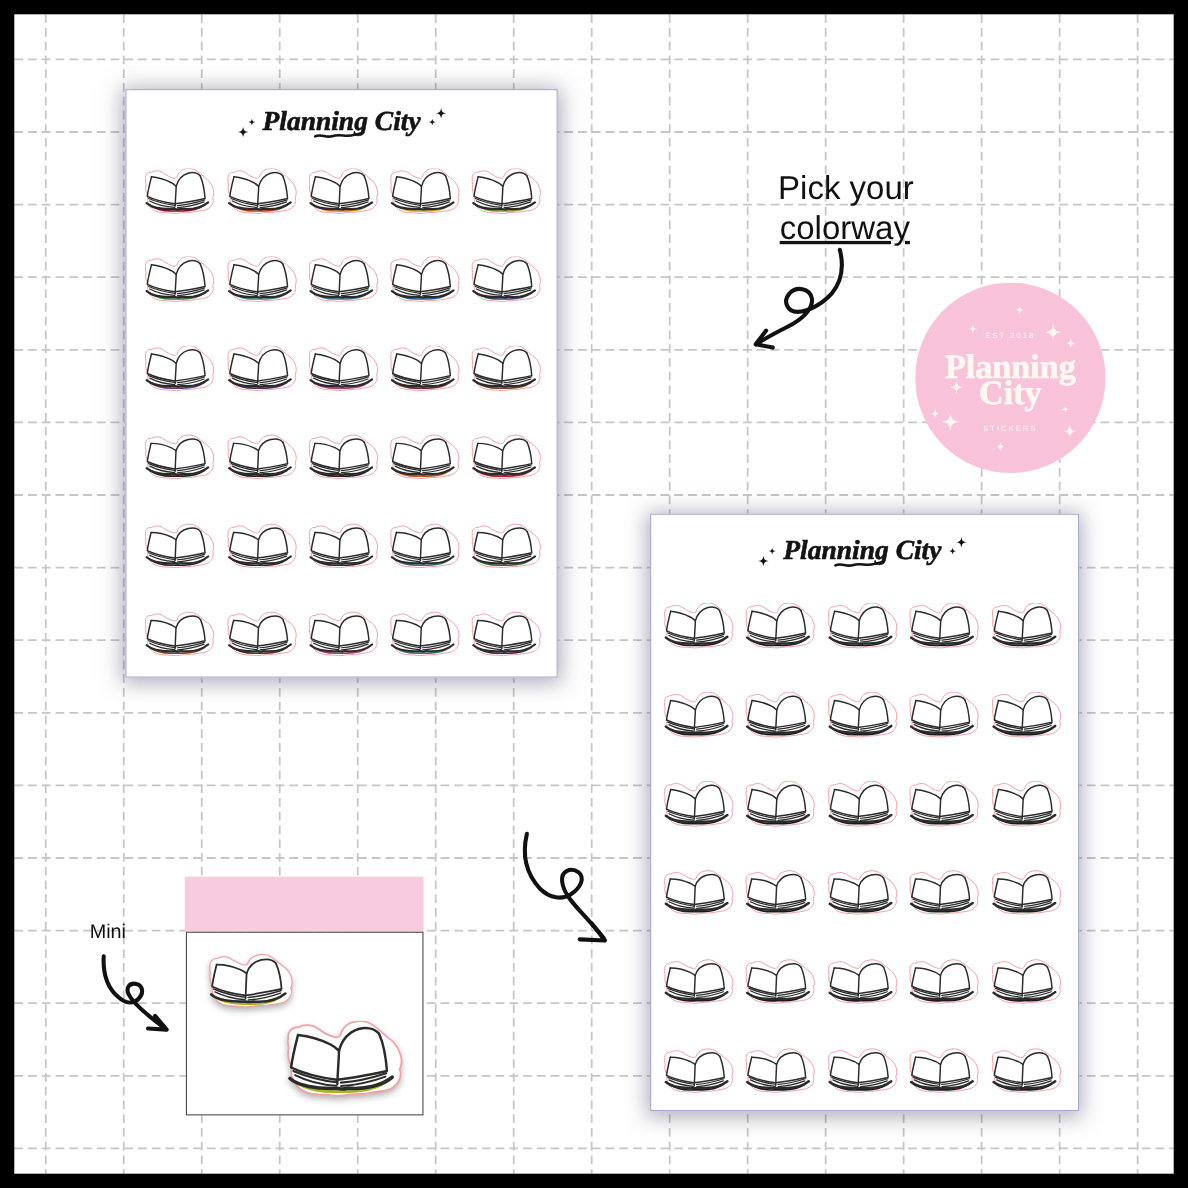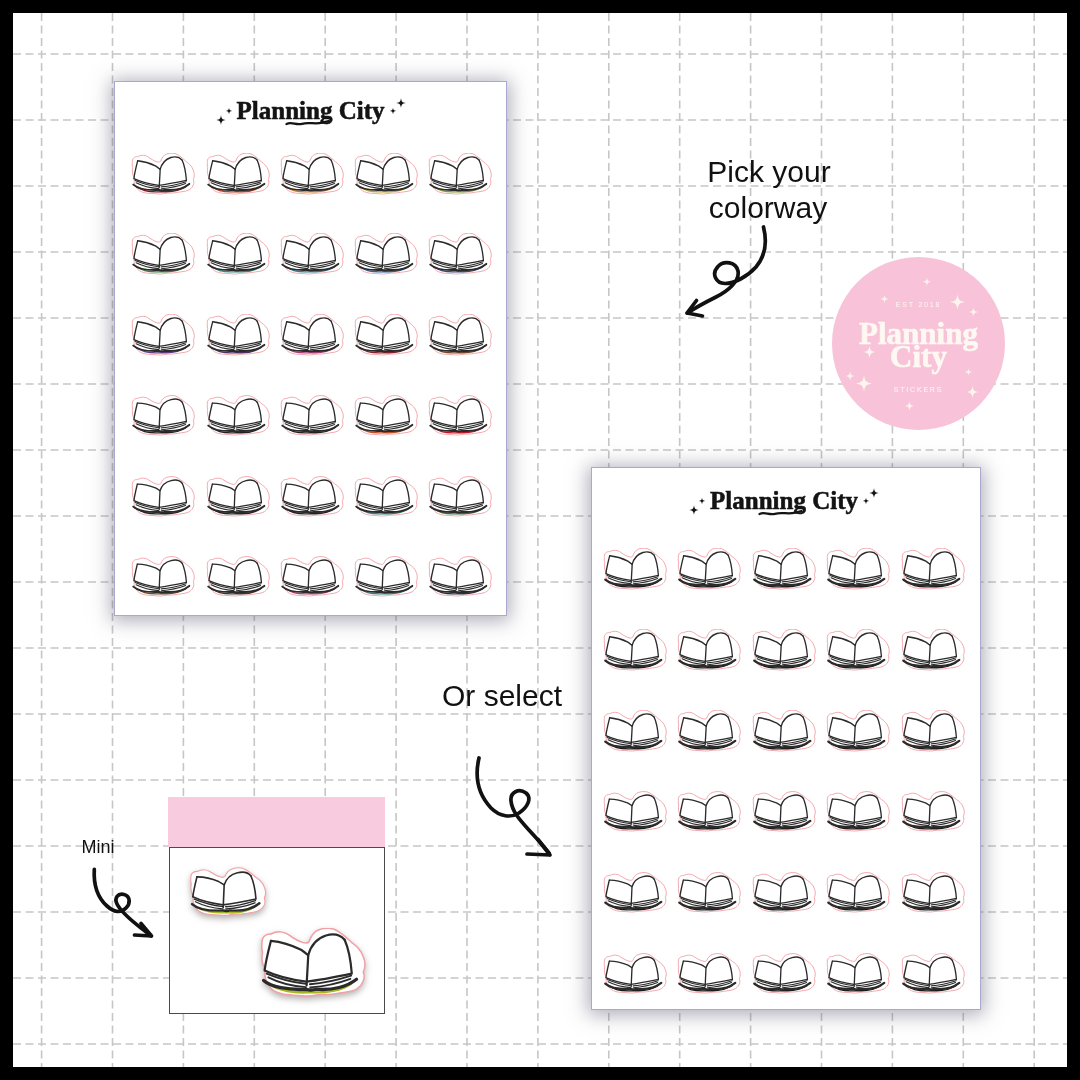--- a/index.html
+++ b/index.html
@@ -11,21 +11,21 @@
 .sheet{position:absolute;background:#fff;border:1px solid #a9a8ce;
   box-shadow:0 2px 18px 3px rgba(95,92,118,0.5);}
 .book{position:absolute;}
 .blob{fill:#fff;stroke:#f2a0a6;stroke-width:1.05;}
 .ink{fill:none;stroke:#2b2b2b;stroke-width:1.55;stroke-linecap:round;stroke-linejoin:round;}
 .ink.w{stroke-width:var(--bw,2.3);}.ink.s{stroke-width:1.3;}
 .acc{fill:none;stroke:currentColor;stroke-width:1.7;stroke-linecap:round;}
 .wm{position:absolute;width:150px;text-align:center;white-space:nowrap;
   font-family:"Liberation Serif",serif;font-weight:bold;font-size:25px;line-height:25px;
   -webkit-text-stroke:0.55px #131313;
-  color:#131313;}
+  color:#131313;font-style:italic;}
 .hand{position:absolute;color:#111;font-size:30px;line-height:34px;letter-spacing:0px;
   text-align:center;white-space:nowrap;}
 .arrow{fill:none;stroke:#111;stroke-width:3.7;stroke-linecap:round;stroke-linejoin:round;}
 #minipad-band{position:absolute;left:168px;top:797px;width:217px;height:50px;
   background:#f9cbdf;}
 #minipad-body{position:absolute;left:168.5px;top:847px;width:216px;height:167px;
   background:#fff;border:1px solid #4a4a4a;box-sizing:border-box;}
 .mbook{position:absolute;filter:drop-shadow(0 3px 3px rgba(125,115,115,0.55));}
 </style>
 </head>
@@ -374,28 +374,27 @@
 
 <svg class="book" style="left:824.2px;top:951.9px;color:#1a1a1a;--bw:2.6" width="67.5" height="43.2" viewBox="0 0 76 50">
       <use href="#bk2"></use>
     </svg>
 
 <svg class="book" style="left:898.8px;top:951.9px;color:#1a1a1a;--bw:2.6" width="67.5" height="43.2" viewBox="0 0 76 50">
       <use href="#bk2"></use>
     </svg>
 
 <div class="hand" style="left:669px;top:155.2px;width:200px;">Pick your</div>
-<div class="hand" style="left:668px;top:191.3px;width:200px;">colorway</div>
+<div class="hand" style="left:668px;top:191.3px;width:200px;text-decoration:underline;">colorway</div>
 
 <svg class="abs" style="left:660px;top:215px" width="120" height="115" viewBox="0 0 120 115">
 <path class="arrow" d="M103.5,12 C107,26 106,40 96,52 C87,62 74,68.5 65,68.5 C56,68.5 51,59 58,51.5 C64,45 76,47 78,56 C80,66 68,76 56,82 C46,87 35,93 27.5,98"></path>
 <path class="arrow" d="M27,98 L36.5,85.5 M27,98 L42.5,101"></path>
 </svg>
 
-<div class="hand" style="left:402px;top:679.4px;width:200px;">Or select</div>
 
 <svg class="abs" style="left:460px;top:740px" width="110" height="125" viewBox="0 0 110 125">
 <path class="arrow" d="M19,18 C15,35 17,53 31,68 C40,77 51,78 59,73 C68,67 72,58 66,53 C59,48 50,52 51,61 C52,71 59,79 68,89 C75,96.5 83,105.5 89,113"></path>
 <path class="arrow" d="M90,115 L78,99.5 M90,115 L67,114"></path>
 </svg>
 
 <div class="hand" style="left:23px;top:831.6px;width:150px;font-size:18px;line-height:30px;">Mini</div>
 
 <svg class="abs" style="left:80px;top:855px" width="90" height="95" viewBox="0 0 90 95">
 <path class="arrow" d="M14.3,14.3 C13.5,28 17,42 27,51 C34,57.5 41,58 46,53 C51,48 50,41 44,39.5 C38,38 34,43 37,49 C41,57 52,66 61,73 C64.5,75.5 68,78.5 70.5,80.5"></path>

